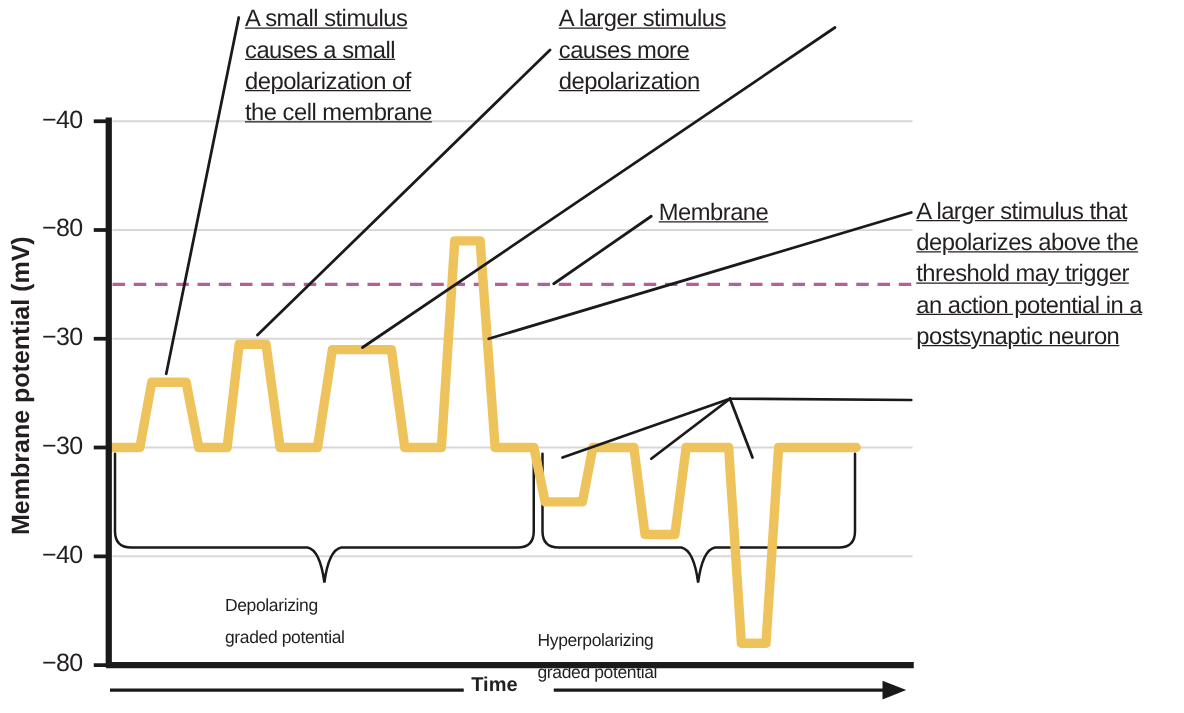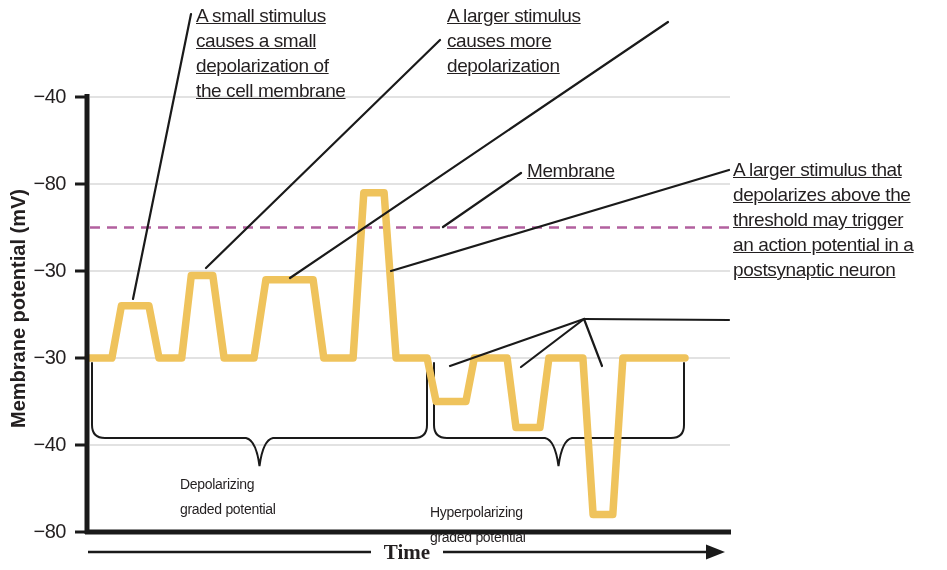--- a/index.html
+++ b/index.html
@@ -27,22 +27,22 @@
   }
   .ylabel{
     position:absolute;left:-132px;top:297px;width:300px;text-align:center;
     font-weight:bold;font-size:20px;transform:rotate(-90deg);
   }
   .region-label{
     position:absolute;font-size:14px;line-height:25px;letter-spacing:-0.3px;
     white-space:pre-line;
   }
   .time-label{
-    position:absolute;left:377px;top:540px;width:60px;text-align:center;
-    font-weight:bold;font-size:21px;font-family:Liberation Serif, serif;
+    position:absolute;left:377px;top:540px;width:60px;
+    font-weight:bold;font-size:16px;
   }
 </style>
 </head>
 <body>
 
 <div class="fig">
 
   <svg class="canvas" width="947" height="570" viewBox="0 0 947 570">
 
     <g id="gridlines">

